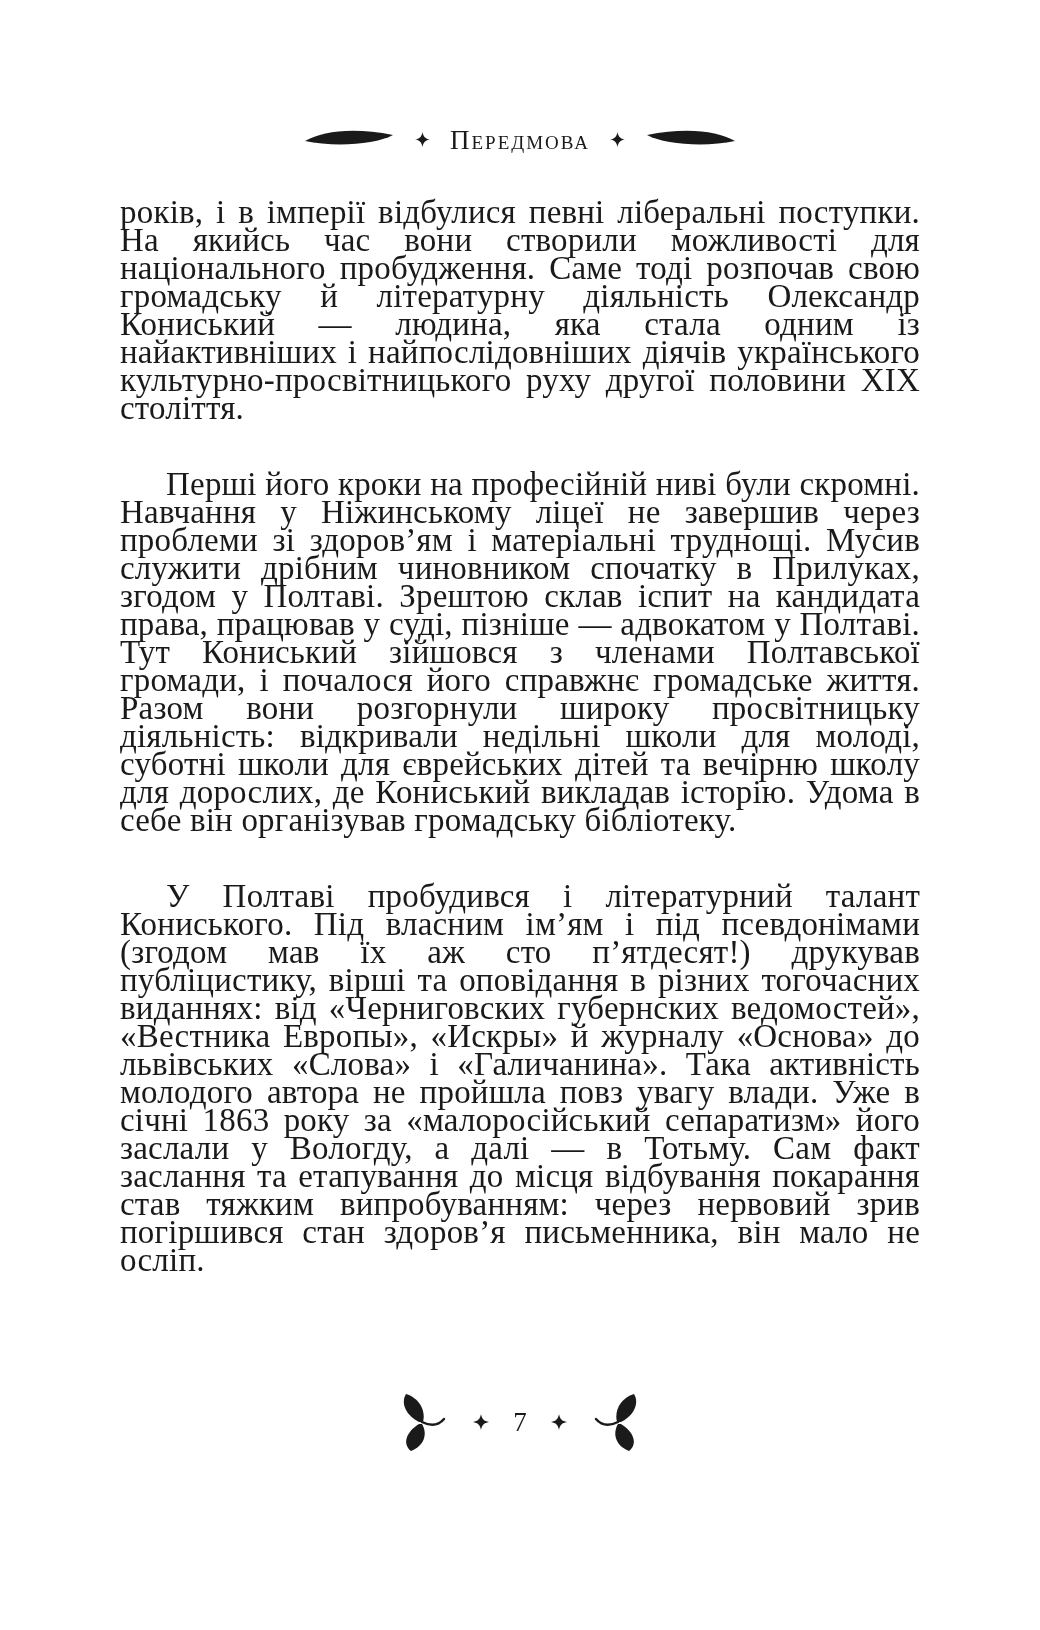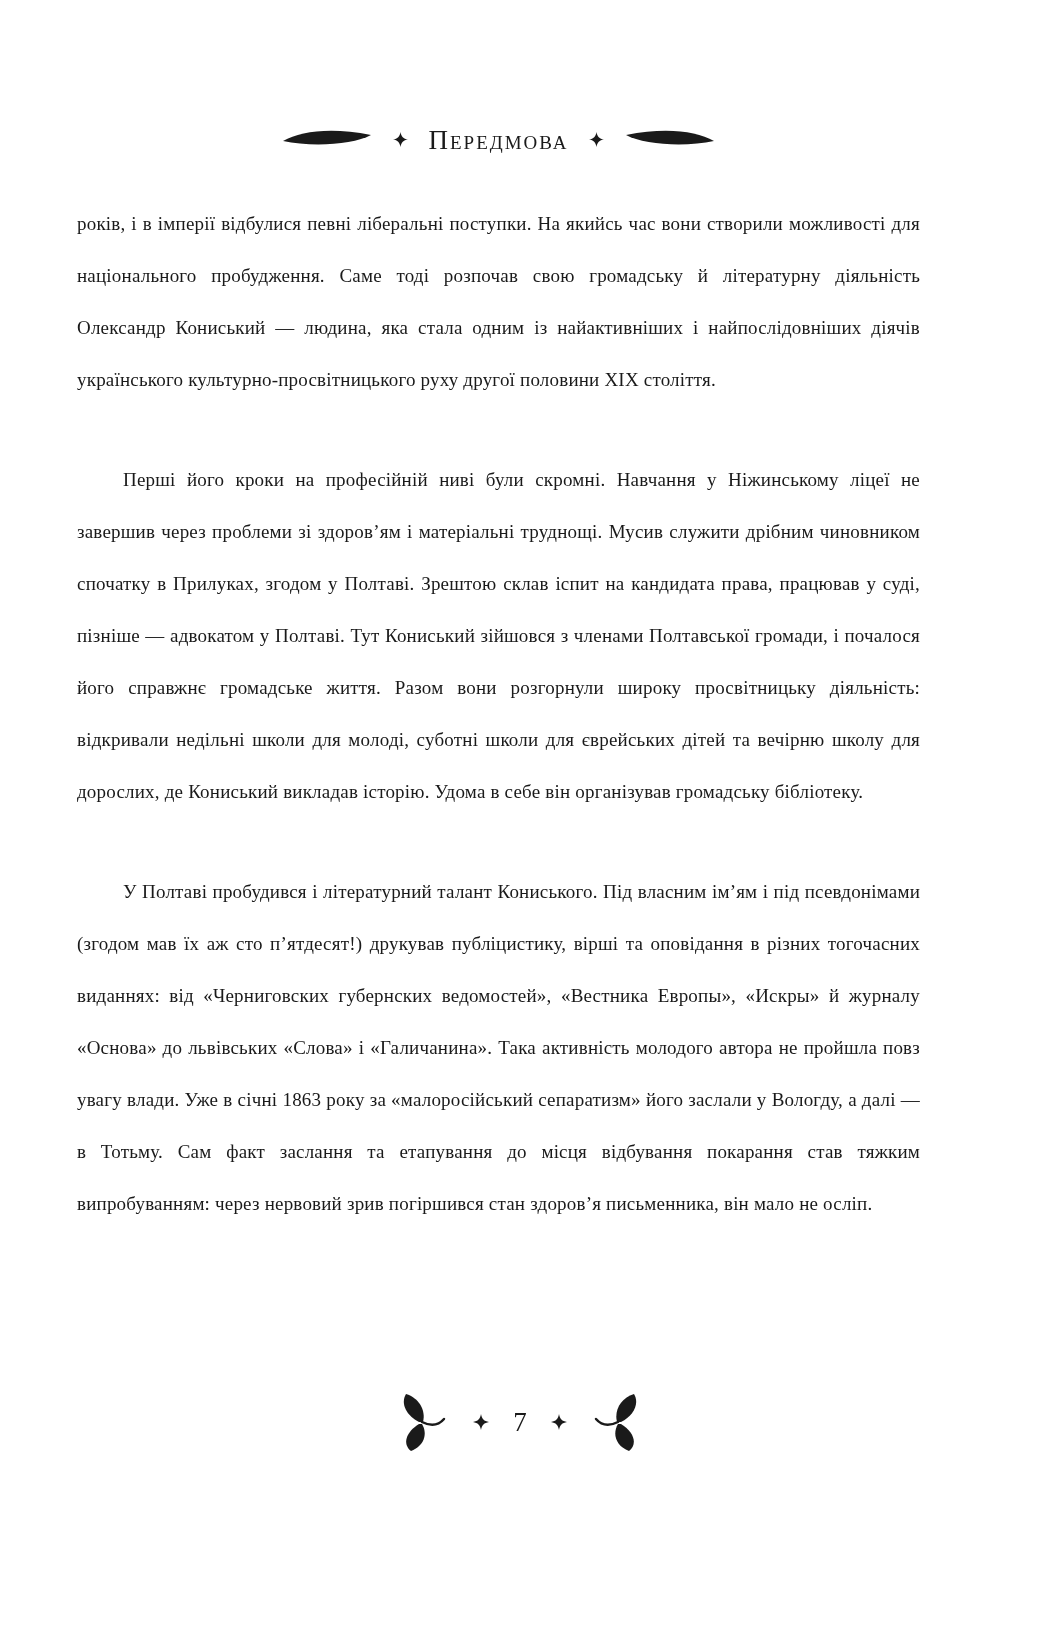--- a/index.html
+++ b/index.html
@@ -7,21 +7,21 @@
     width: 1040px;
     height: 1630px;
     background: #ffffff;
     color: #1a1a1a;
     font-family: "Liberation Serif", "DejaVu Serif", serif;
   }
   .page {
     box-sizing: border-box;
     width: 1040px;
     height: 1630px;
-    padding: 122px 120px 0 77px;
+    padding: 122px 120px 0 120px;
     position: relative;
     background: #ffffff;
   }
   .chapter-header {
     display: flex;
     align-items: center;
     justify-content: center;
     gap: 20px;
     height: 34px;
   }
@@ -33,22 +33,22 @@
     letter-spacing: 2px;
     line-height: 1;
     padding-top: 2px;
     color: #1a1a1a;
   }
   .ornament { display: inline-flex; align-items: center; }
   .flip { transform: scaleX(-1); }
   .body-text { margin-top: 42px; }
   .body-text p {
     margin: 0;
-    font-size: 19px;
-    line-height: 52px;
+    font-size: 33px;
+    line-height: 28px;
     text-align: justify;
     letter-spacing: 0.2px;
   }
   .body-text p.indent { text-indent: 46px; margin-top: 48px; }
   .page-footer {
     position: absolute;
     left: 0;
     top: 1392px;
     width: 1040px;
     display: flex;

